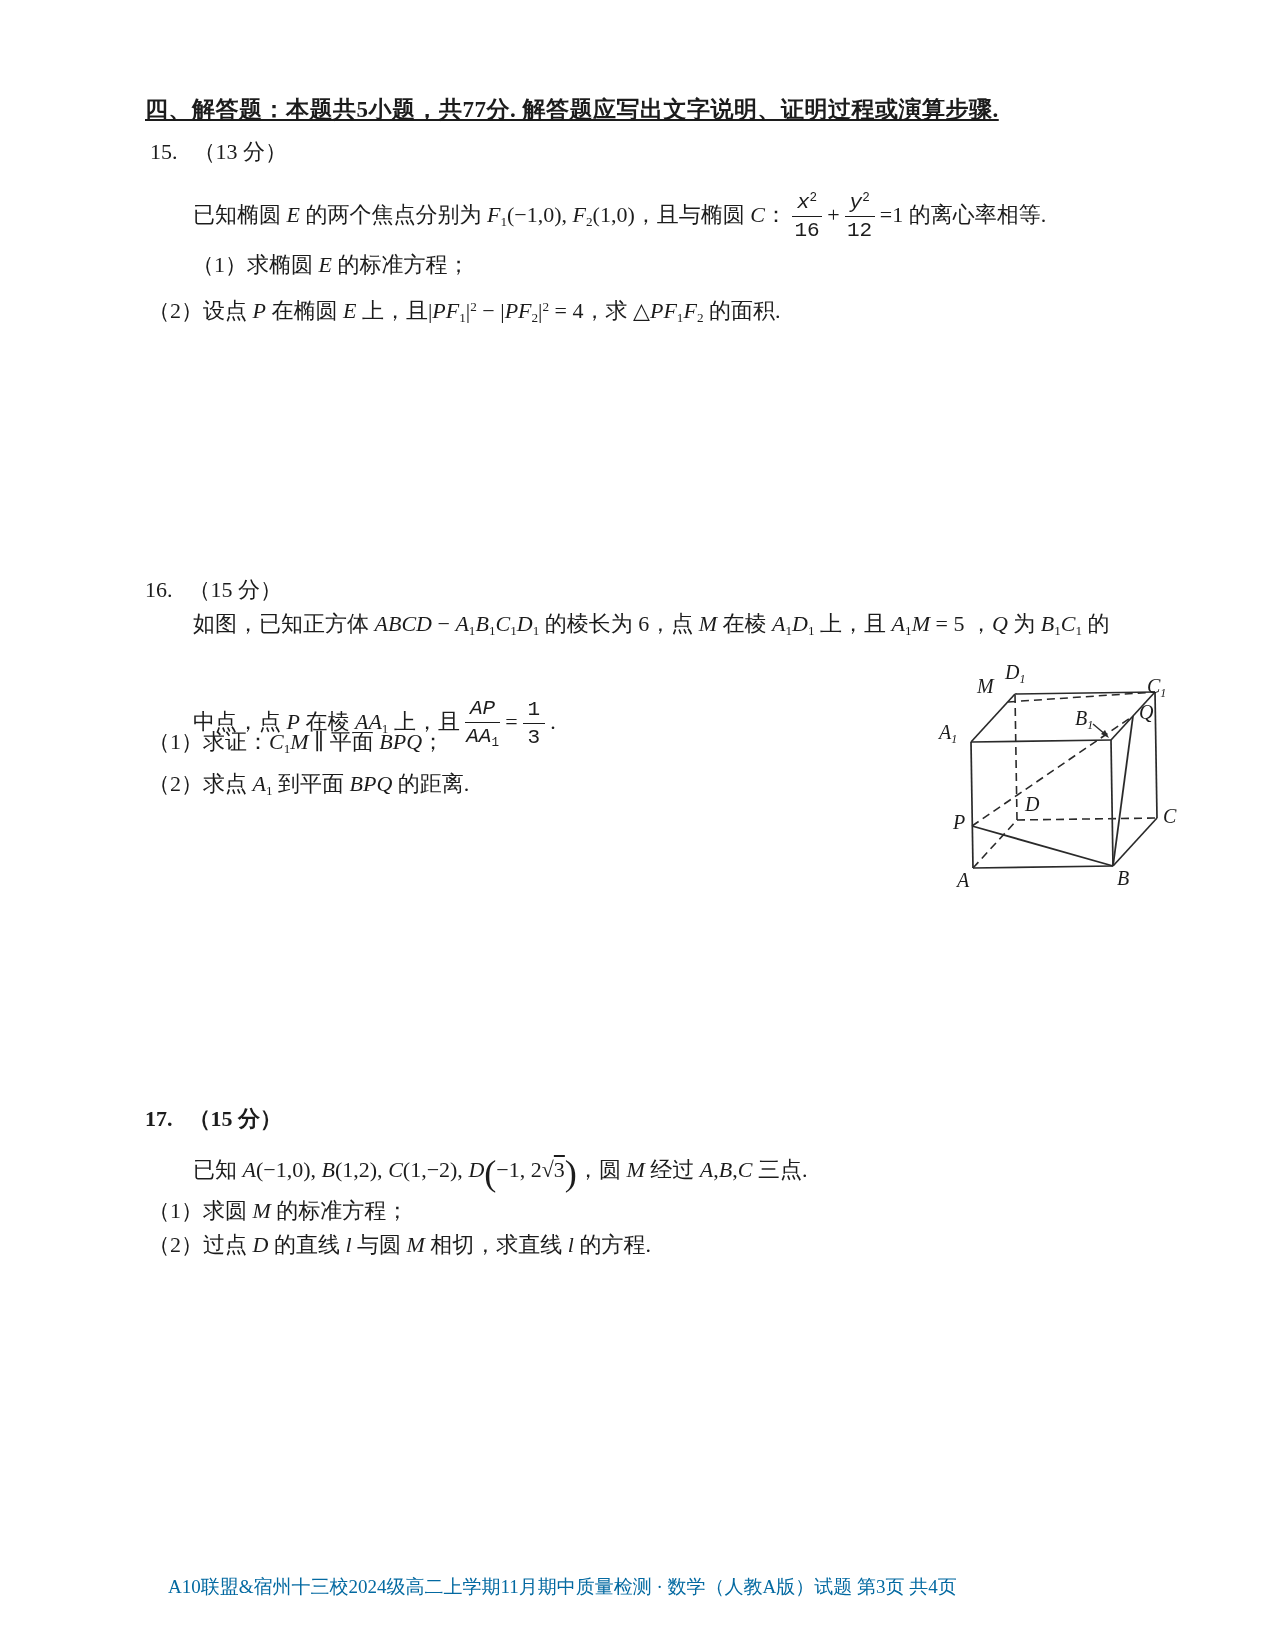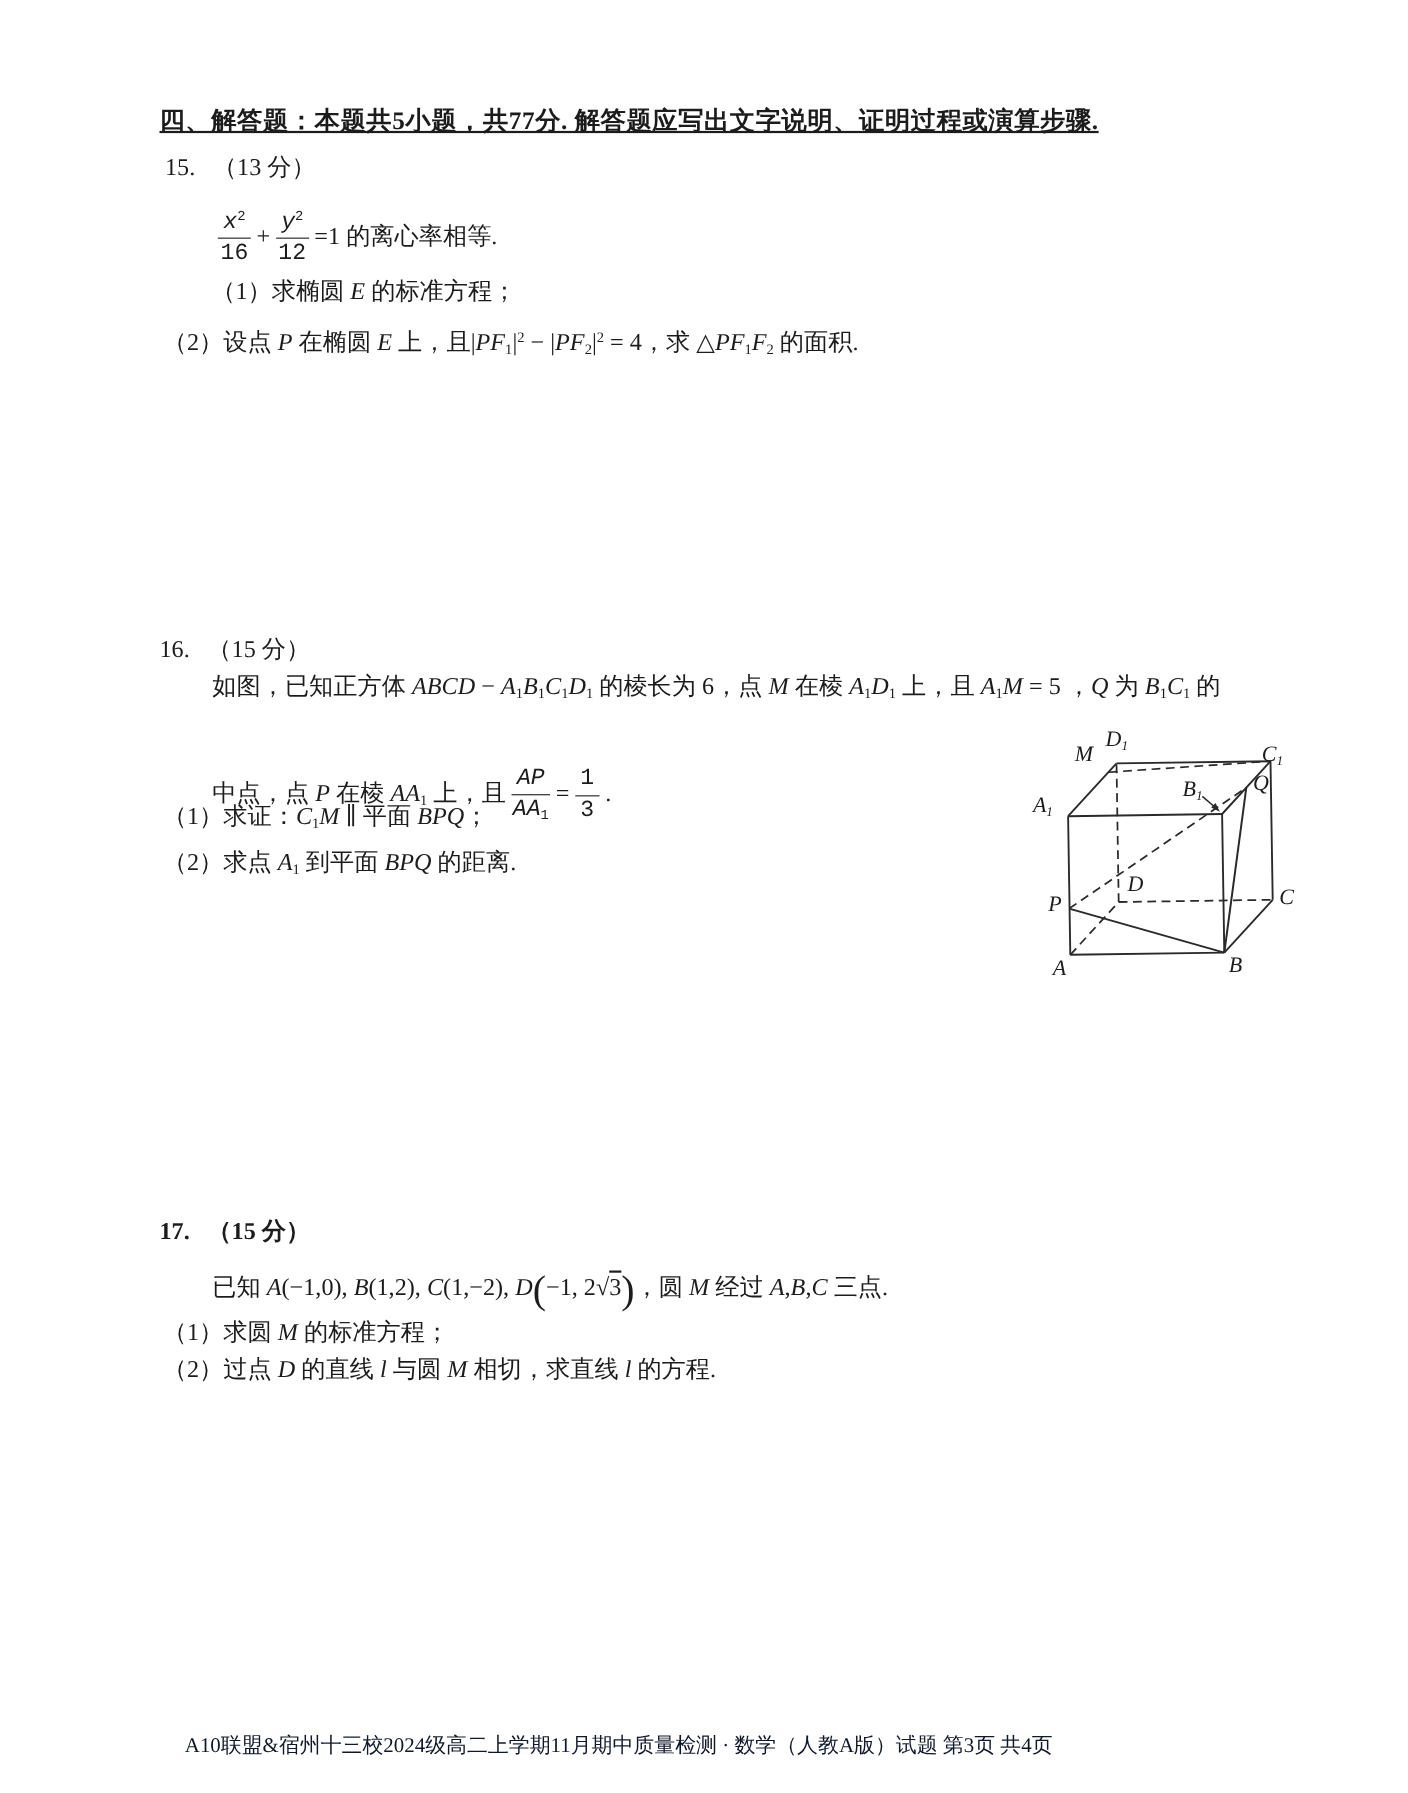--- a/index.html
+++ b/index.html
@@ -20,32 +20,32 @@
   .frac{
     display:inline-flex;flex-direction:column;align-items:center;
     vertical-align:middle;margin:0 5px;line-height:1.2;font-size:21px;font-family:Liberation Mono, monospace;
   }
   .frac .num{border-bottom:1.6px solid #1c1c1c;padding:0 5px 1px;}
   .frac .den{padding-top:1px;}
   .figure{position:absolute;left:935px;top:660px;width:250px;height:237px;}
   .figure svg{position:absolute;left:0;top:0;}
   .vlabel{position:absolute;font-size:20px;line-height:20px;font-style:italic;white-space:nowrap;}
   .vlabel .sub{font-style:italic;}
-  .footer{position:absolute;left:168px;top:1574px;font-size:19px;white-space:nowrap;color:#0f172a;}
+  .footer{position:absolute;left:168px;top:1574px;font-size:19px;white-space:nowrap;color:#0369a1;}
 </style>
 </head>
 <body>
 
 <div class="tline hdr" style="left:145px;top:96px;text-decoration:underline;">四、解答题：本题共5小题，共77分. 解答题应写出文字说明、证明过程或演算步骤.</div>
 
 <div class="tline pnum" style="left:150px;top:138px;">
   <span>15.</span><span class="pts">（13 分）</span>
 </div>
 <div class="tline" style="left:193px;top:190px;">
-  <span class="frac">
+  <span><span>已知椭圆 </span><span class="i">E</span><span> 的两个焦点分别为 </span><span class="i">F</span><span class="sub">1</span><span>(−1,0), </span><span class="i">F</span><span class="sub">2</span><span>(1,0)</span><span>，且与椭圆 </span><span class="i">C</span><span>：</span></span><span class="frac">
       <span class="num"><span class="i">x</span><span class="sup">2</span></span>
       <span class="den"><span>16</span></span>
     </span><span>+</span><span class="frac">
       <span class="num"><span class="i">y</span><span class="sup">2</span></span>
       <span class="den"><span>12</span></span>
     </span><span><span>=1 的离心率相等.</span></span>
 </div>
 <div class="tline" style="left:148px;top:251px;margin-left:44px;"><span>（1）求椭圆 </span><span class="i">E</span><span> 的标准方程；</span></div>
 <div class="tline" style="left:148px;top:293px;"><span>（2）设点 </span><span class="i">P</span><span> 在椭圆 </span><span class="i">E</span><span> 上，且</span><span>|</span><span class="i">PF</span><span class="sub">1</span><span>|</span><span class="sup">2</span><span> − </span><span>|</span><span class="i">PF</span><span class="sub">2</span><span>|</span><span class="sup">2</span><span> = 4，求 △</span><span class="i">PF</span><span class="sub">1</span><span class="i">F</span><span class="sub">2</span><span> 的面积.</span></div>
 

